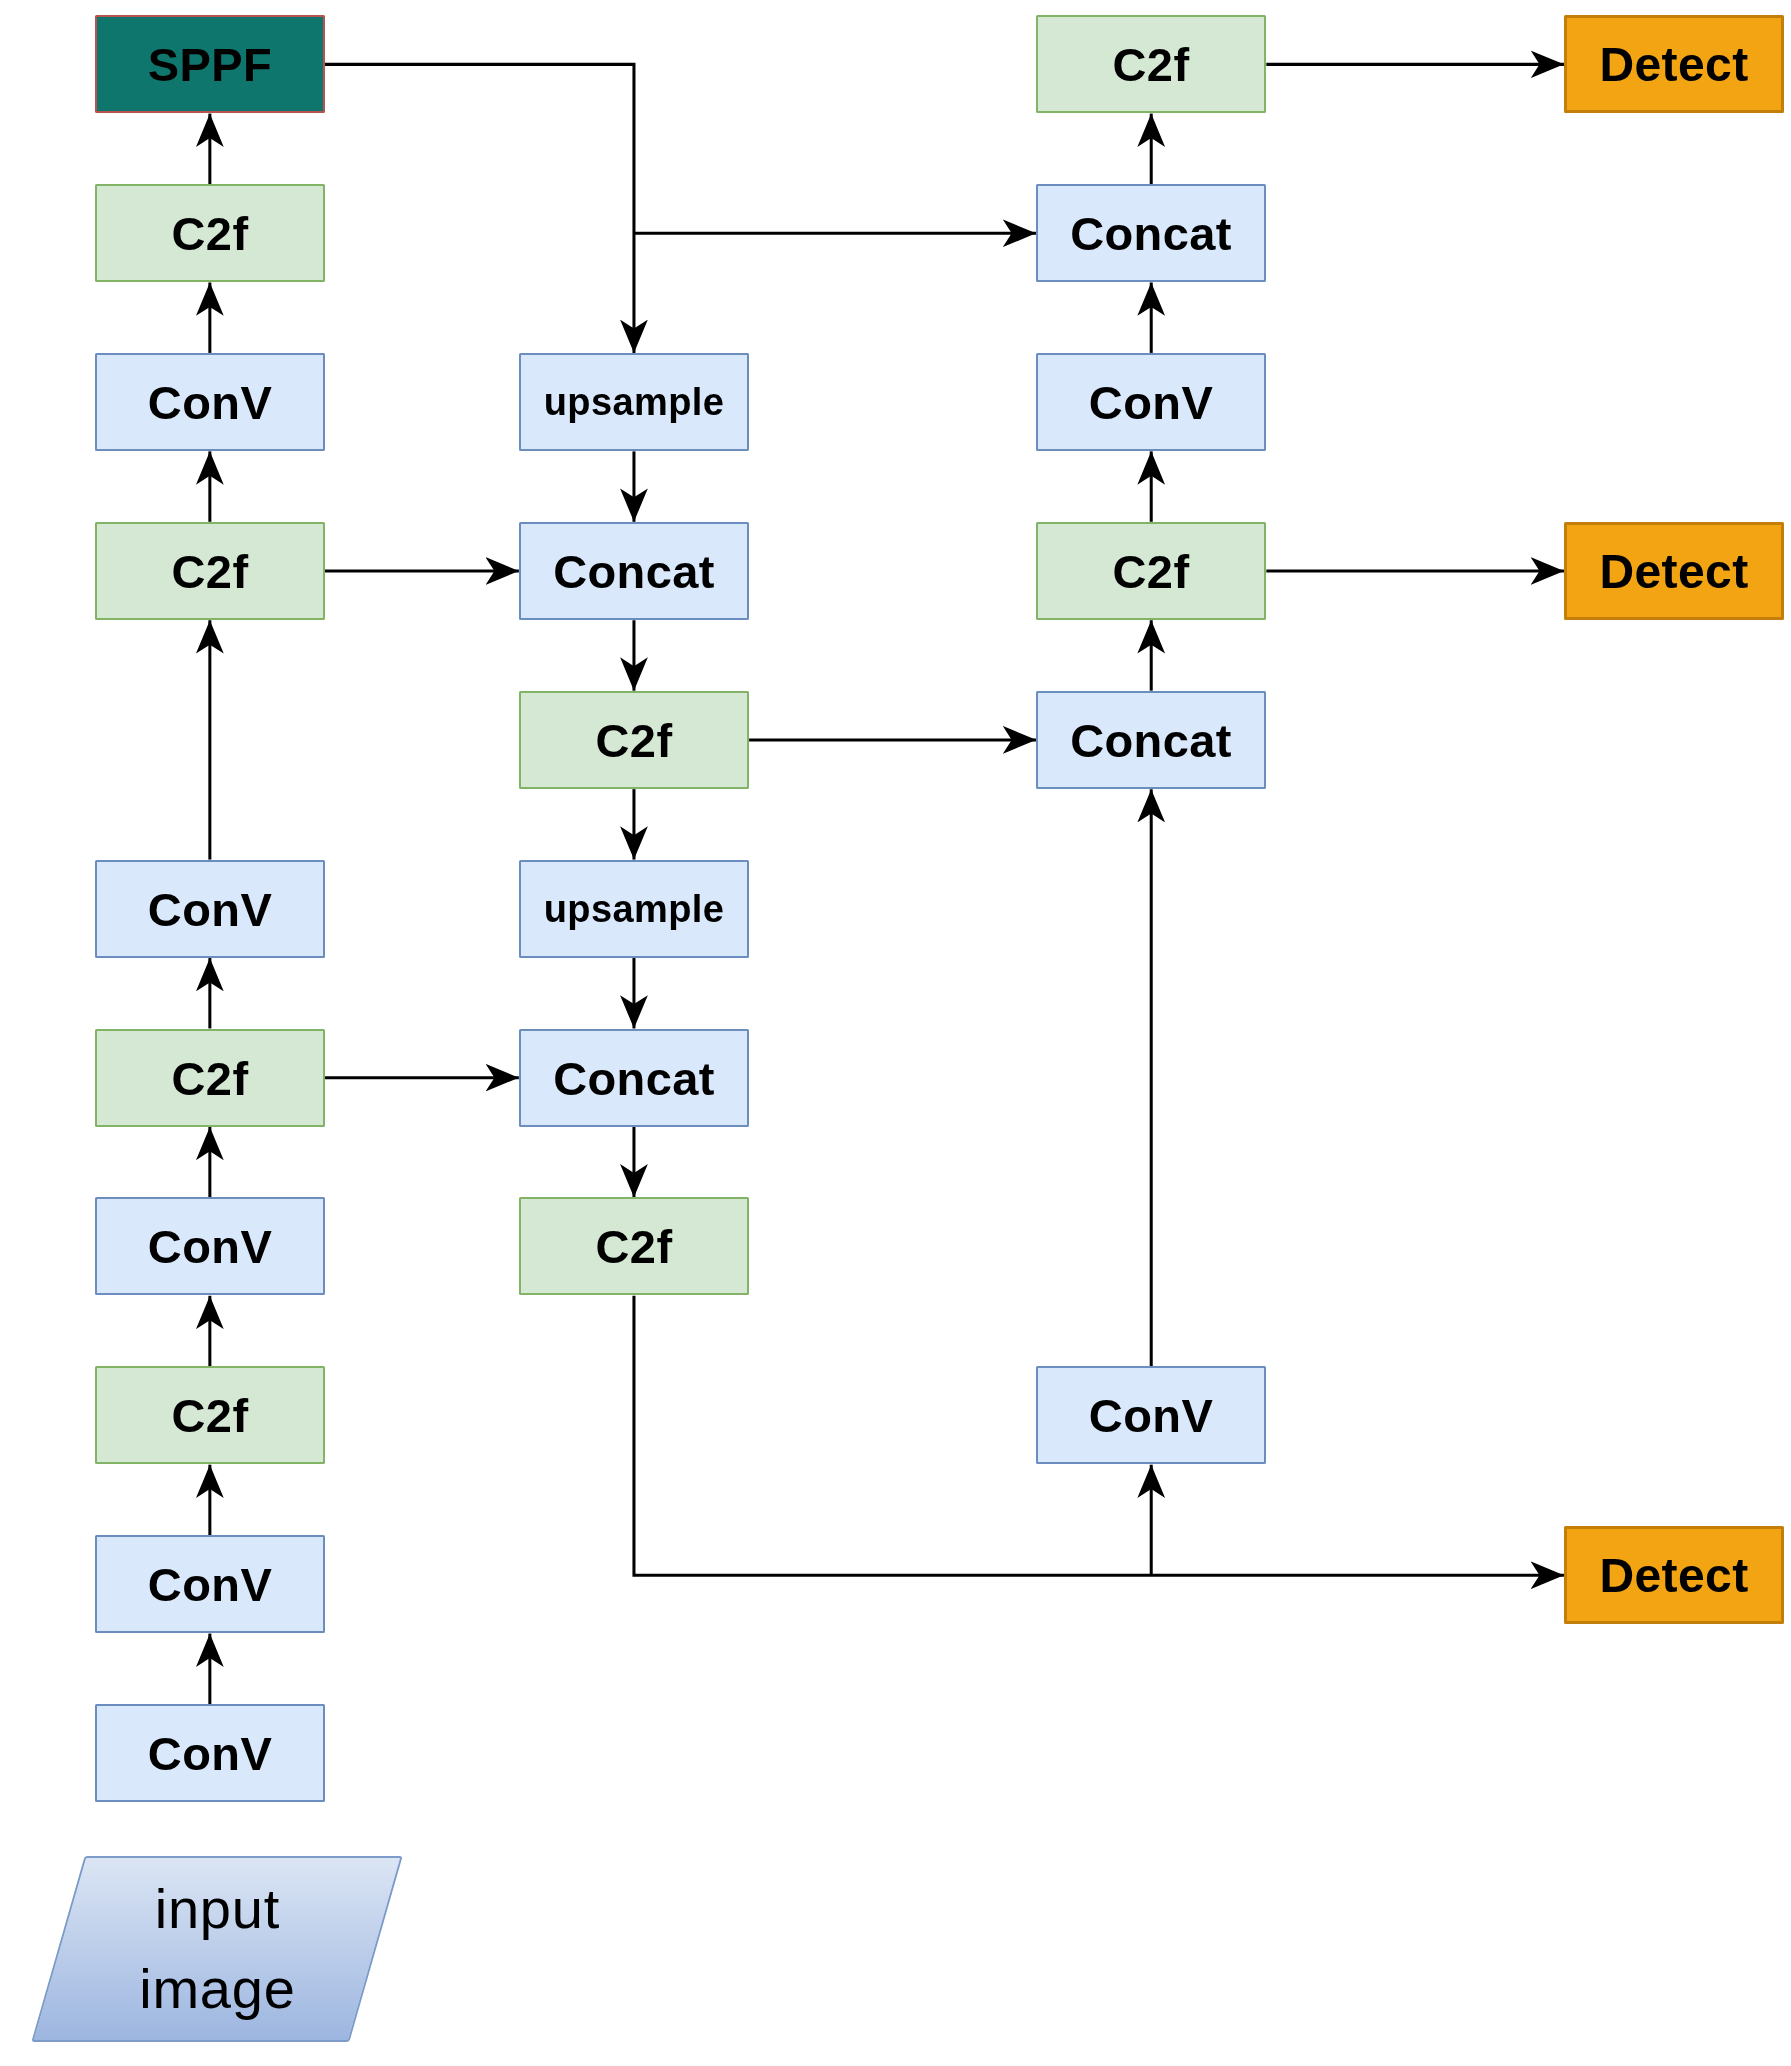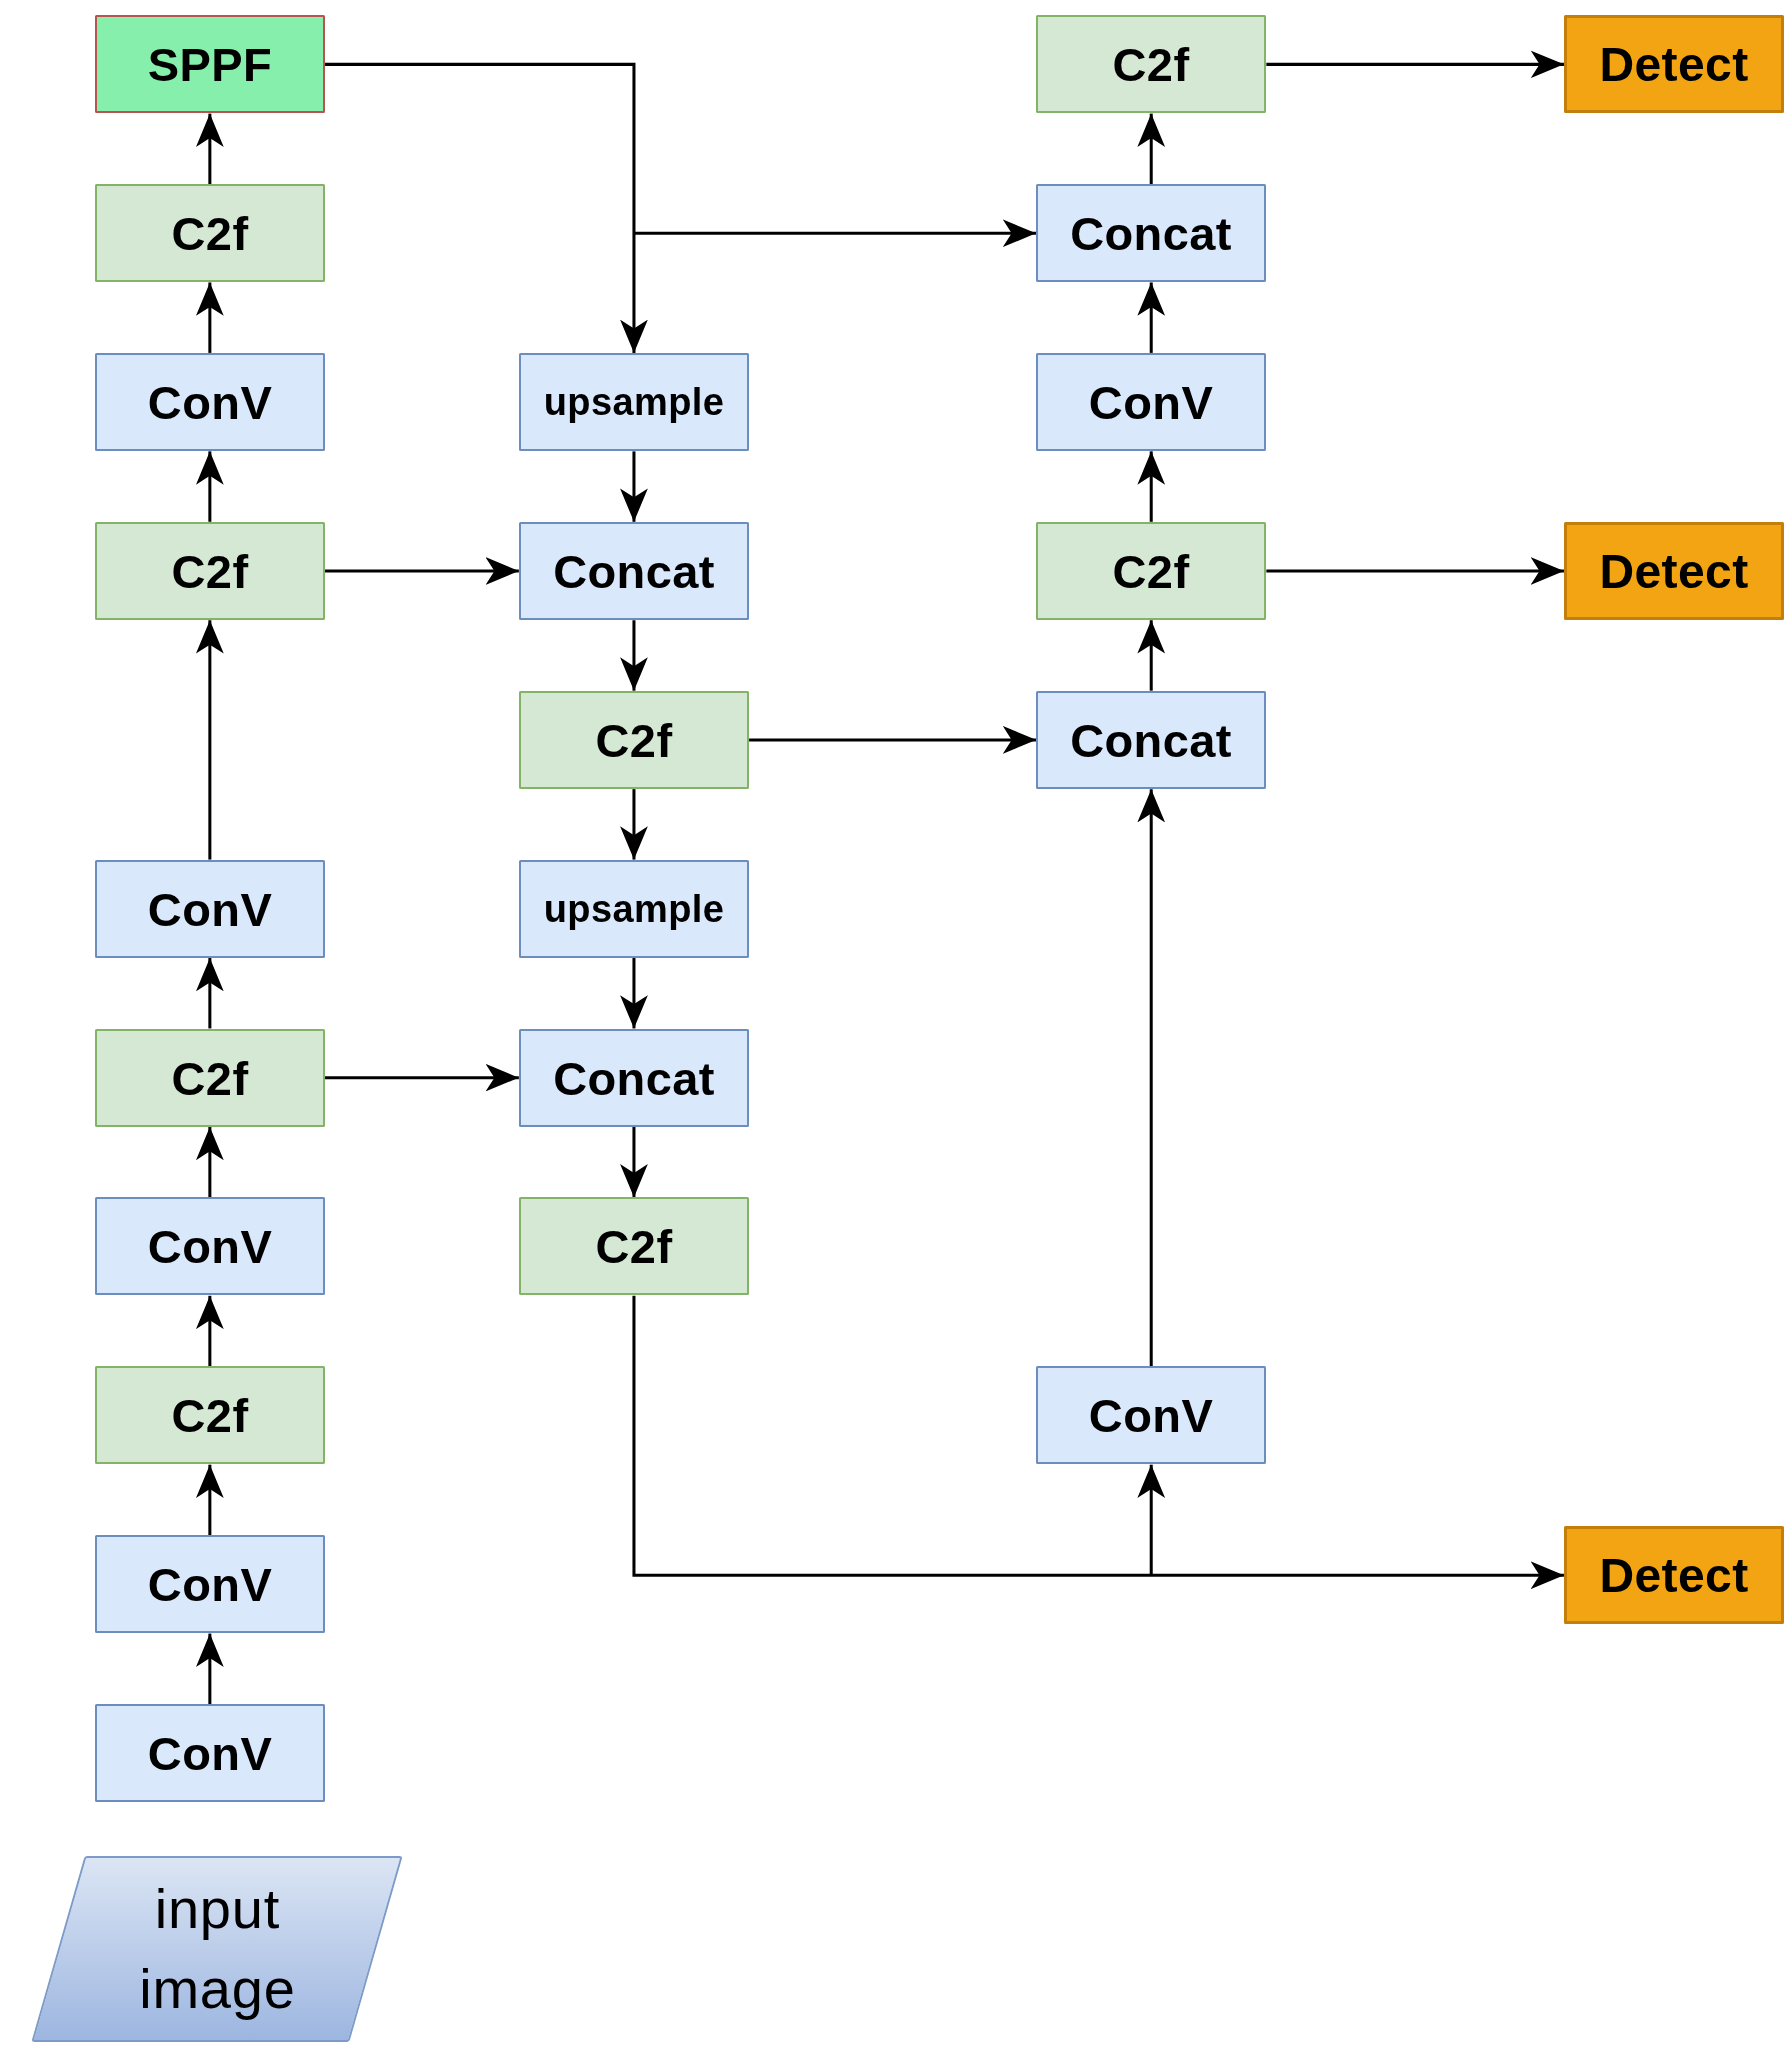--- a/index.html
+++ b/index.html
@@ -73,21 +73,21 @@
       <polyline points="837,1711 837,2080 2065,2080" class="edge" stroke="#000000" marker-end="url(#arrowhead)"></polyline>
       <polyline points="1520,2080 1520,1934" class="edge" stroke="#000000" marker-end="url(#arrowhead)"></polyline>
       <polyline points="1520,1804 1520,1042" class="edge" stroke="#000000" marker-end="url(#arrowhead)"></polyline>
       <polyline points="1520,912 1520,819" class="edge" stroke="#000000" marker-end="url(#arrowhead)"></polyline>
       <polyline points="1520,689 1520,596" class="edge" stroke="#000000" marker-end="url(#arrowhead)"></polyline>
       <polyline points="1520,466 1520,373" class="edge" stroke="#000000" marker-end="url(#arrowhead)"></polyline>
       <polyline points="1520,243 1520,150" class="edge" stroke="#000000" marker-end="url(#arrowhead)"></polyline>
       <polyline points="1672,85 2065,85" class="edge" stroke="#000000" marker-end="url(#arrowhead)"></polyline>
       <polyline points="1672,754 2065,754" class="edge" stroke="#000000" marker-end="url(#arrowhead)"></polyline>
     </svg>
-<div class="node" style="left: 95px; top: 15px; width: 230px; height: 98px; color: rgb(0, 0, 0); background: #86efac; border-color: rgb(184, 84, 80);">
+<div class="node" style="left: 95px; top: 15px; width: 230px; height: 98px; color: rgb(0, 0, 0); background: #0f766e; border-color: rgb(184, 84, 80);">
       <span>SPPF</span>
     </div>
     <div class="node" style="left: 95px; top: 184px; width: 230px; height: 98px; color: rgb(0, 0, 0); background: rgb(213, 232, 212); border-color: rgb(130, 179, 102);">
       <span>C2f</span>
     </div>
     <div class="node" style="left: 95px; top: 353px; width: 230px; height: 98px; color: rgb(0, 0, 0); background: rgb(218, 232, 252); border-color: rgb(108, 142, 191);">
       <span>ConV</span>
     </div>
     <div class="node" style="left: 95px; top: 522px; width: 230px; height: 98px; color: rgb(0, 0, 0); background: rgb(213, 232, 212); border-color: rgb(130, 179, 102);">
       <span>C2f</span>

